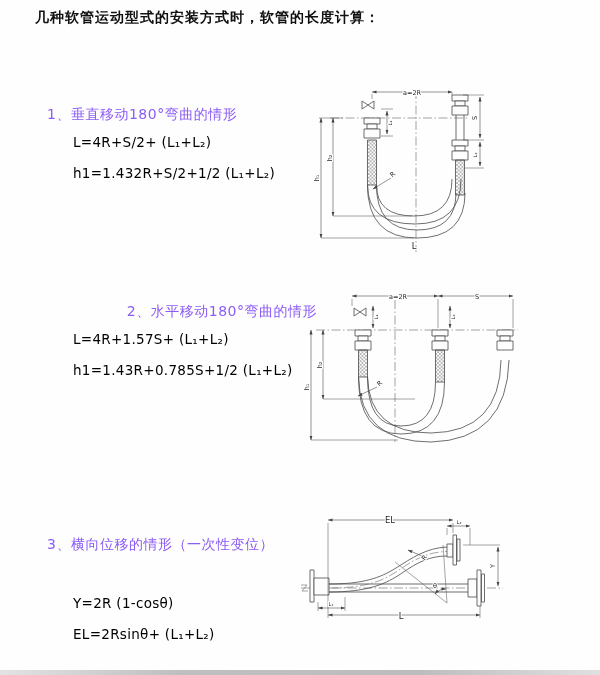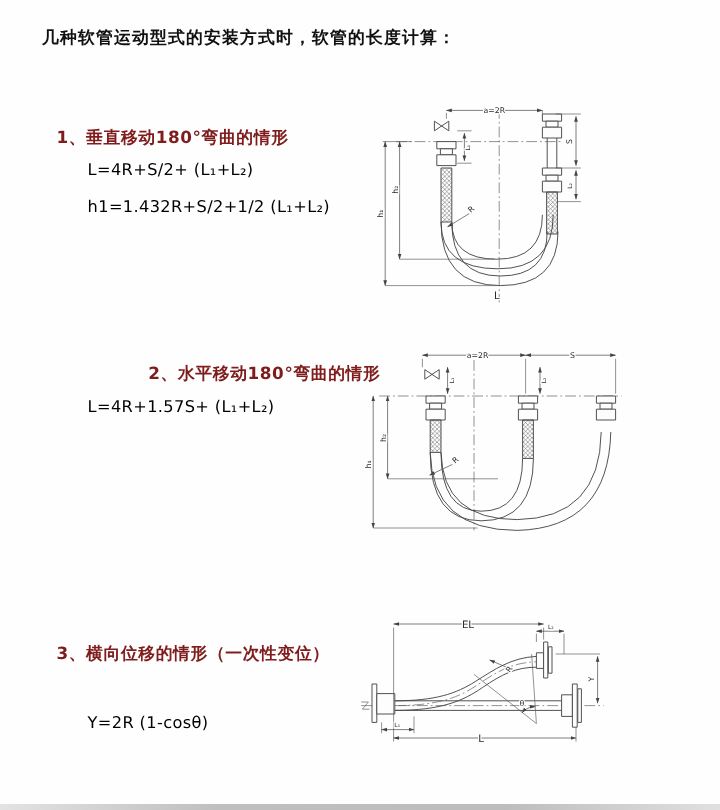--- a/index.html
+++ b/index.html
@@ -1,20 +1,20 @@
 <!DOCTYPE html>
 <html><head>
 <meta charset="utf-8">
 <style>
   html,body{margin:0;padding:0;background:#fff;}
   .page{position:relative;width:600px;height:675px;background:#fffefe;overflow:hidden;
         font-family:"DejaVu Sans","Liberation Sans",sans-serif;color:#1f1f1f;}
-  .title{position:absolute;left:35px;top:23px;font-size:14px;font-weight:bold;letter-spacing:1px;color:#111;}
+  .title{position:absolute;left:35px;top:9px;font-size:14px;font-weight:bold;letter-spacing:1px;color:#111;}
   .sec{position:absolute;left:47px;width:270px;}
-  .sec .heading{font-size:14px;font-weight:bold;letter-spacing:0.5px;color:#7f1d1d;white-space:nowrap;}
+  .sec .heading{font-size:14px;font-weight:normal;letter-spacing:0.5px;color:#8b5cf6;white-space:nowrap;}
   .sec .formula{position:absolute;left:26px;font-size:13.5px;letter-spacing:0.3px;color:#000000;white-space:nowrap;}
   .s1{top:106px;} .s2{top:303px;text-align:right;} .s3{top:536px;}
   .f1{top:28px;} .f2{top:59px;} .f3{top:90px;}
   .dwg{position:absolute;}
   .dwg *{vector-effect:non-scaling-stroke;}
   .ln{stroke:#4a4a4a;stroke-width:0.8;fill:none;}
   .thin{stroke:#5a5a5a;stroke-width:0.55;fill:none;}
   .cdash{stroke:#5a5a5a;stroke-width:0.55;fill:none;stroke-dasharray:9 2.5 1.5 2.5;}
   .dim{stroke:#4d4d4d;stroke-width:0.6;fill:none;marker-start:url(#arr);marker-end:url(#arr);}
   .lead{stroke:#4d4d4d;stroke-width:0.6;fill:none;marker-end:url(#arr);}
@@ -45,25 +45,27 @@
 
   <div class="sec s1">
     <div class="heading">1、垂直移动180°弯曲的情形</div>
     <div class="formula f1">L=4R+S/2+ (L₁+L₂)</div>
     <div class="formula f2">h1=1.432R+S/2+1/2 (L₁+L₂)</div>
   </div>
 
   <div class="sec s2">
     <div class="heading">2、水平移动180°弯曲的情形</div>
     <div class="formula f1">L=4R+1.57S+ (L₁+L₂)</div>
+    <div class="formula f2">h1=1.43R+0.785S+1/2 (L₁+L₂)</div>
   </div>
 
   <div class="sec s3">
     <div class="heading">3、横向位移的情形（一次性变位）</div>
     <div class="formula f2">Y=2R (1-cosθ)</div>
+    <div class="formula f3">EL=2Rsinθ+ (L₁+L₂)</div>
   </div>
 
   <svg class="dwg" style="left:313px;top:75px" width="230" height="185" viewBox="0 0 230 185">
     <g>
       <line class="cdash" x1="17" y1="43" x2="154" y2="43"></line>
       <line class="cdash" x1="103" y1="15" x2="103" y2="177"></line>
     </g>
     <g>
       <path class="ln" d="M49 26 L49 34 L61 26 L61 34 Z"></path>
     </g>

